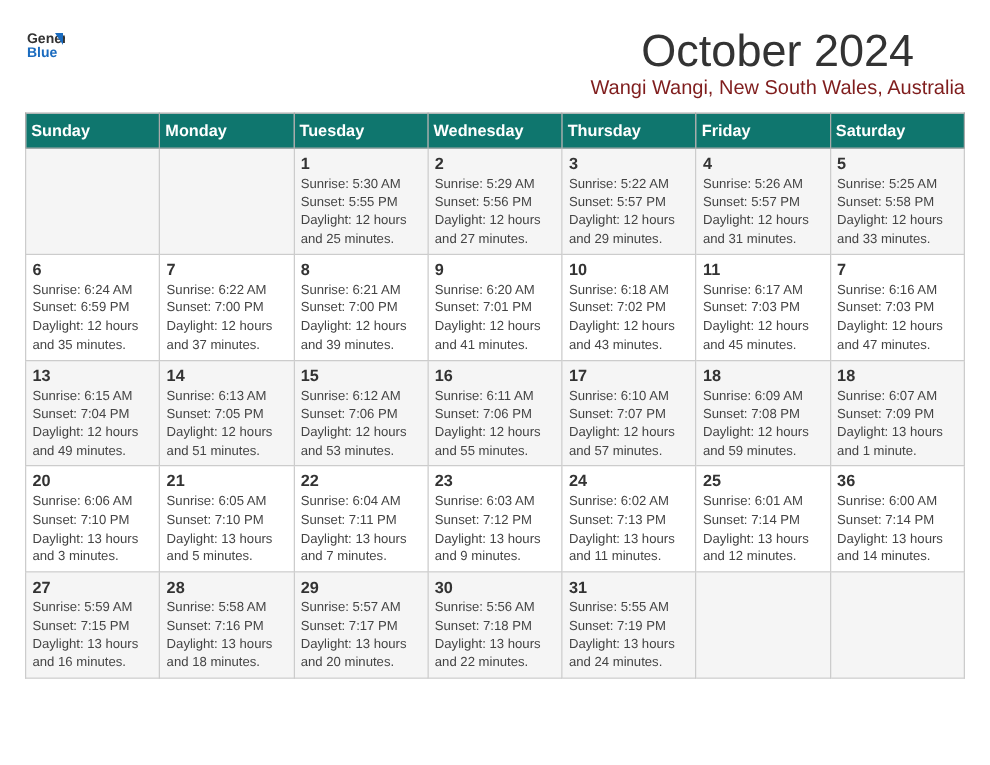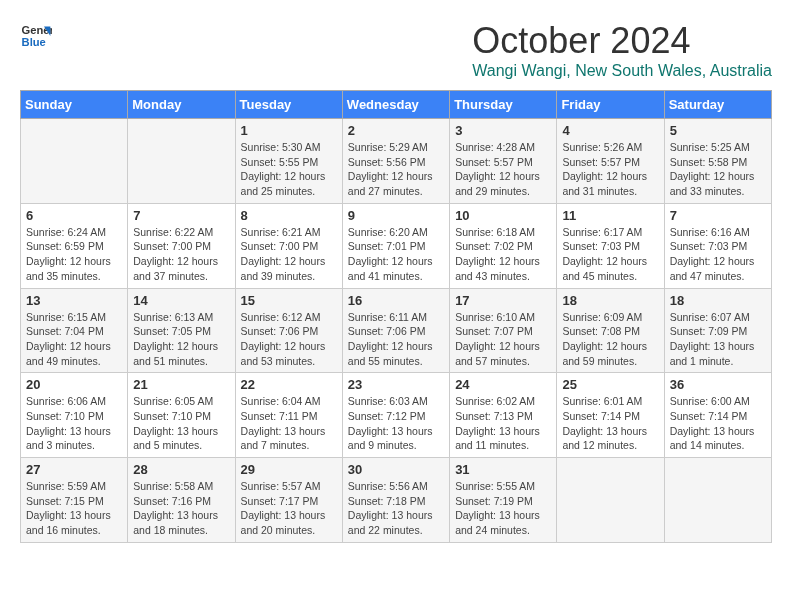--- a/index.html
+++ b/index.html
@@ -19,38 +19,38 @@
     .logo {
       display: flex;
       align-items: center;
       gap: 4px;
     }
     .logo-icon {
       width: 32px;
       height: 32px;
     }
     .title-block {
-      text-align: left;
+      text-align: center;
     }
     .month-title {
       font-size: 36px;
       font-weight: normal;
       color: #333;
     }
     .subtitle {
       font-size: 16px;
-      color: #0f766e;
+      color: #7f1d1d;
     }
     table {
       width: 100%;
       border-collapse: collapse;
       table-layout: fixed;
     }
     thead tr th {
-      background-color: #3b82f6;
+      background-color: #0f766e;
       color: #fff;
       font-size: 13px;
       font-weight: bold;
       padding: 6px 4px;
       text-align: left;
       border: 1px solid #aaa;
     }
     tbody tr td {
       border: 1px solid #ccc;
       vertical-align: top;
@@ -120,21 +120,21 @@
         </td>
         <td>
           <span class="day-number">2</span>
           <div class="cell-content">Sunrise: 5:29 AM
 Sunset: 5:56 PM
 Daylight: 12 hours
 and 27 minutes.</div>
         </td>
         <td>
           <span class="day-number">3</span>
-          <div class="cell-content">Sunrise: 4:28 AM
+          <div class="cell-content">Sunrise: 5:22 AM
 Sunset: 5:57 PM
 Daylight: 12 hours
 and 29 minutes.</div>
         </td>
         <td>
           <span class="day-number">4</span>
           <div class="cell-content">Sunrise: 5:26 AM
 Sunset: 5:57 PM
 Daylight: 12 hours
 and 31 minutes.</div>

